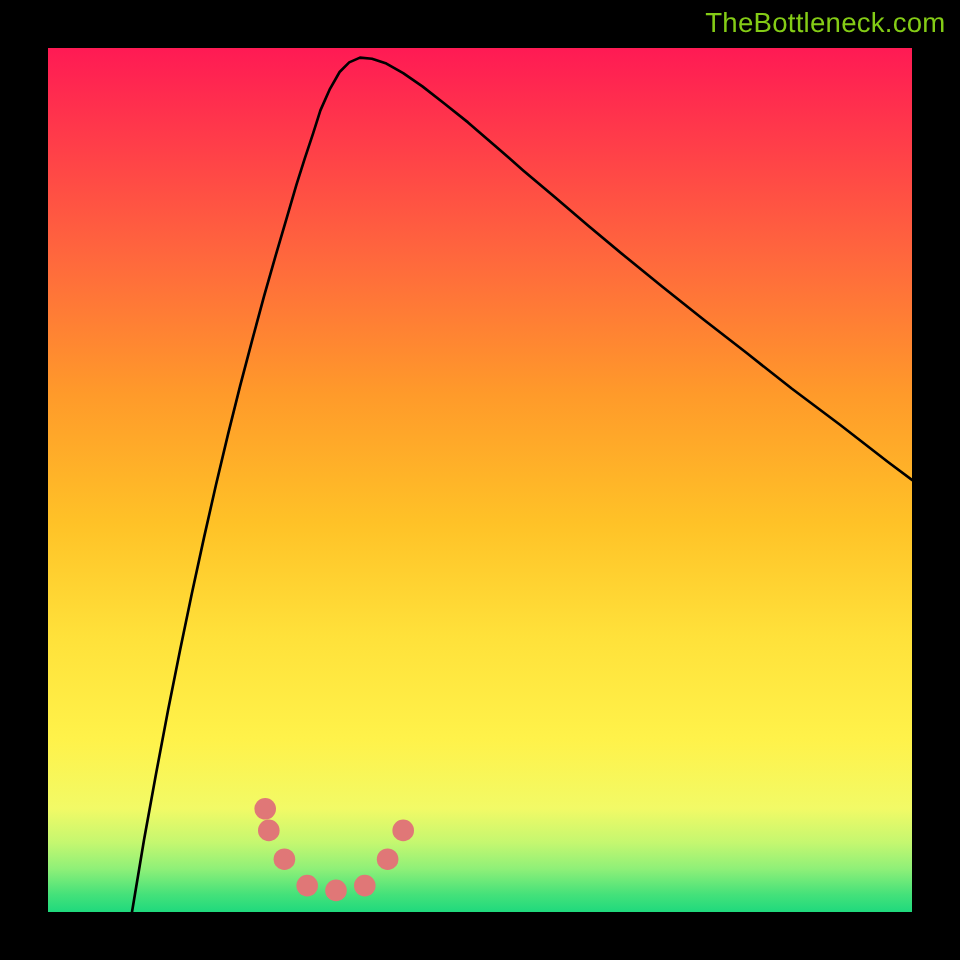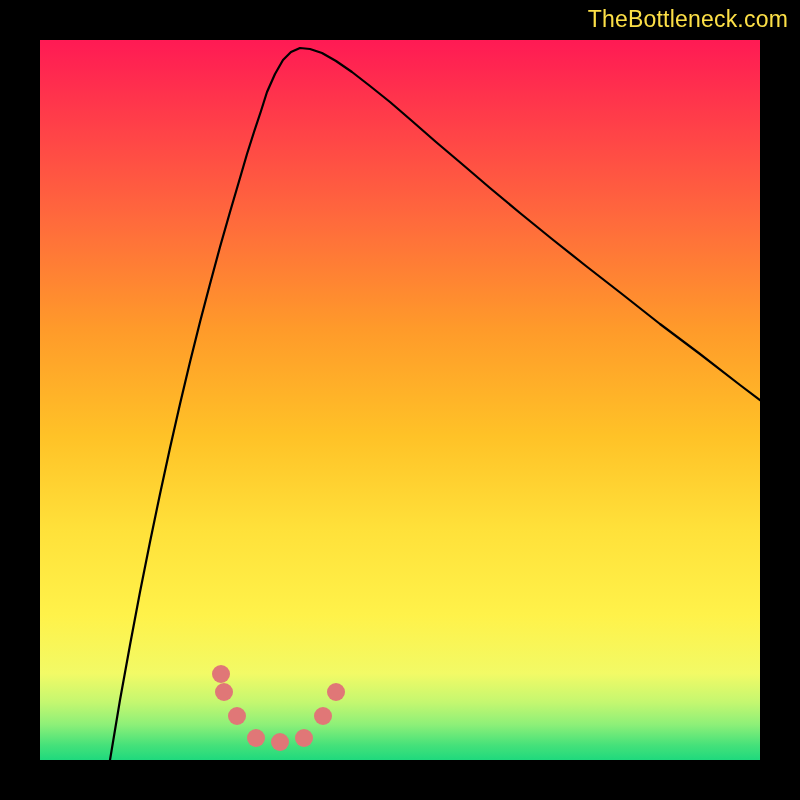--- a/index.html
+++ b/index.html
@@ -48,21 +48,21 @@
   .curve-svg {
     position: absolute;
     inset: 0;
     width: 100%;
     height: 100%;
   }
   .watermark {
     position: absolute;
     top: 6px;
     right: 12px;
-    color: #fde047;
+    color: #84cc16;
     font-size: 23px;
     font-weight: 500;
     letter-spacing: 0.2px;
     user-select: none;
   }
 </style>
 </head>
 <body>
 
 <div class="outer">

